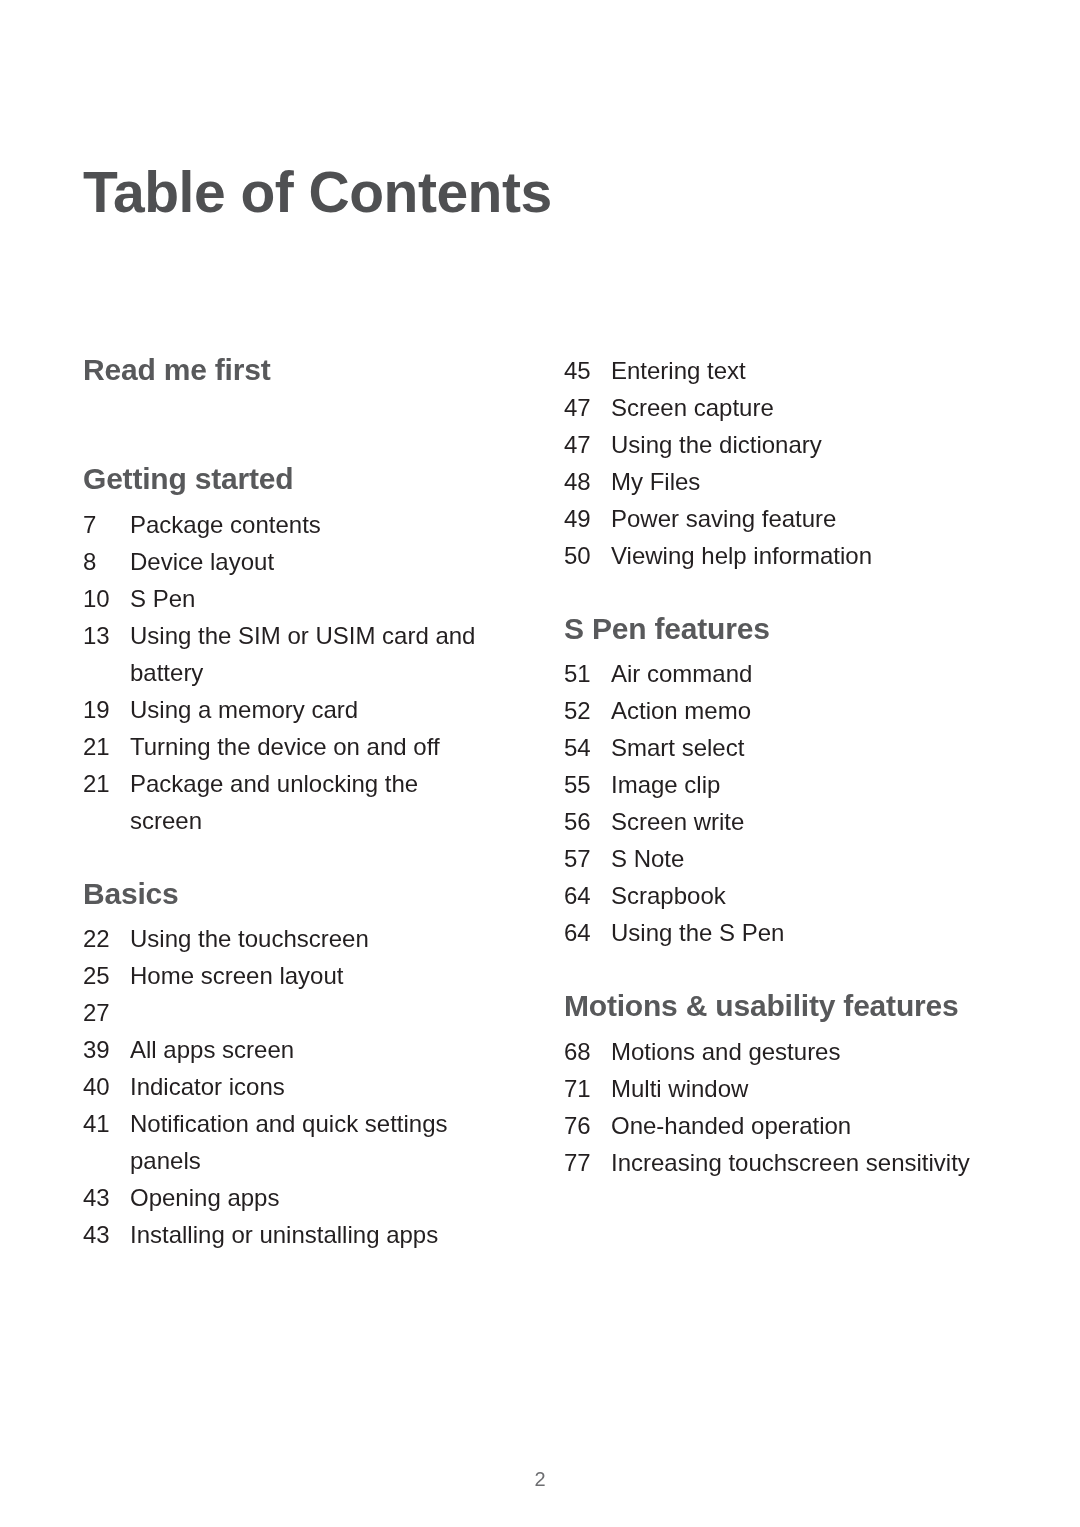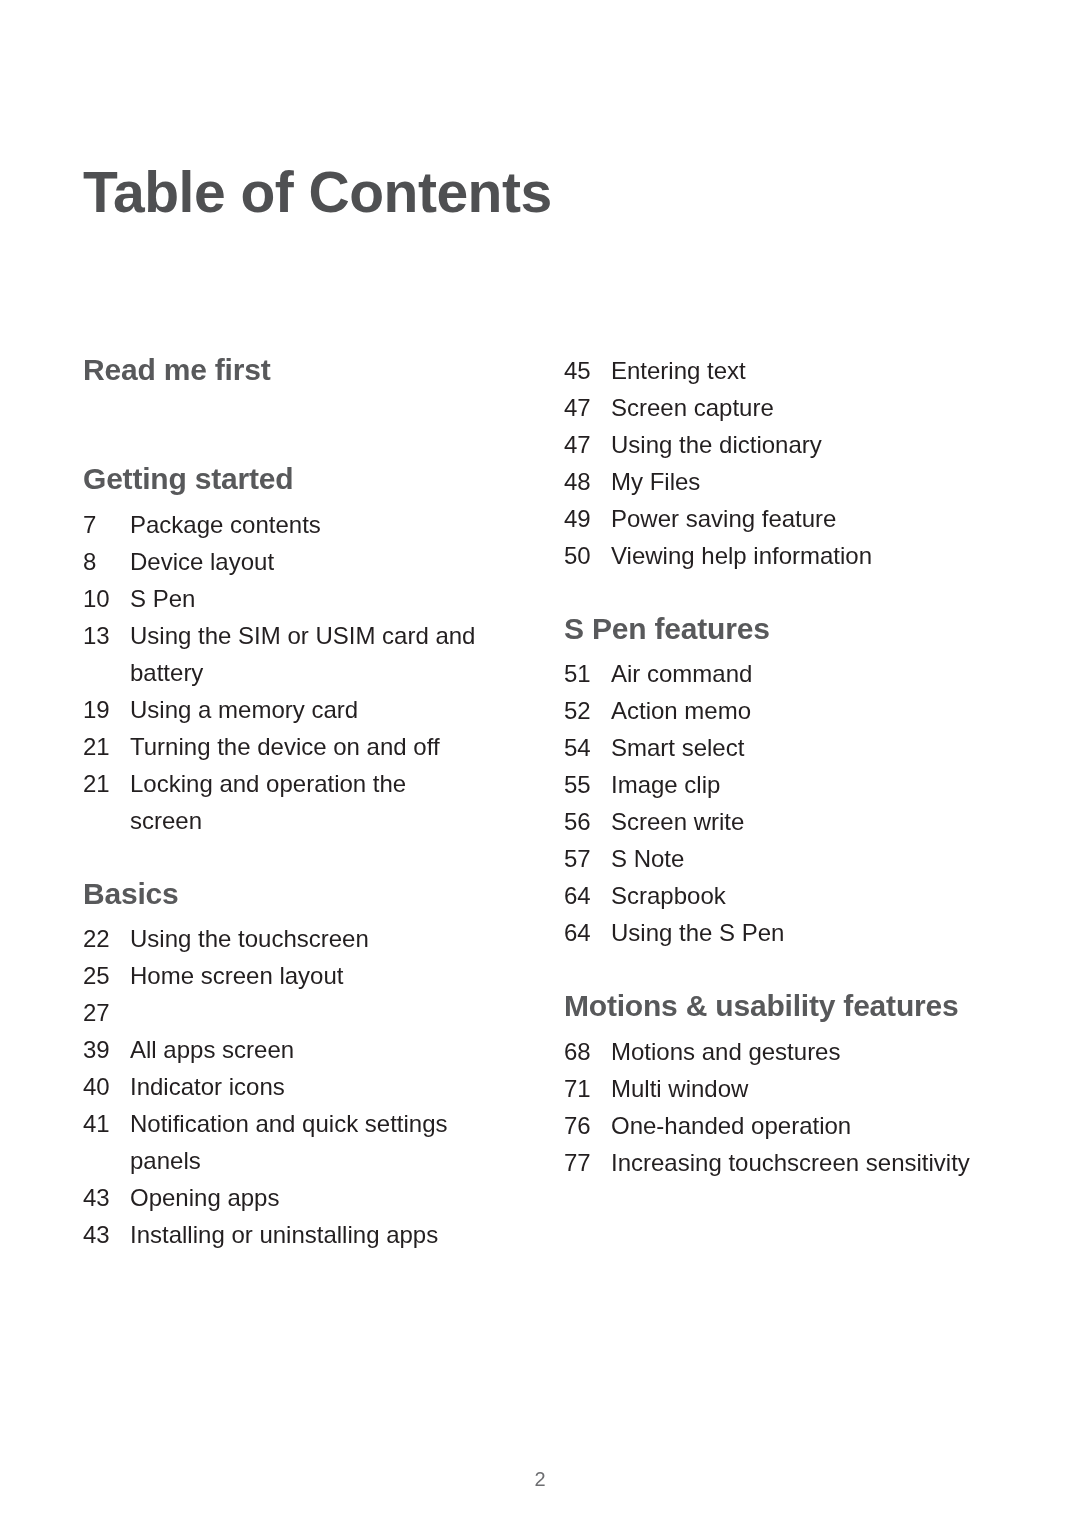--- a/index.html
+++ b/index.html
@@ -138,21 +138,21 @@
             <li class="entry">
               <span class="entry-page">19</span>
               <span class="entry-title">Using a memory card</span>
             </li>
             <li class="entry">
               <span class="entry-page">21</span>
               <span class="entry-title">Turning the device on and off</span>
             </li>
             <li class="entry">
               <span class="entry-page">21</span>
-              <span class="entry-title">Locking and operation the screen</span>
+              <span class="entry-title">Package and unlocking the screen</span>
             </li>
           </ul>
         </div>
         <div class="section">
           <div class="section-heading">Basics</div>
           <ul class="entries">
             <li class="entry">
               <span class="entry-page">22</span>
               <span class="entry-title">Using the touchscreen</span>
             </li>

